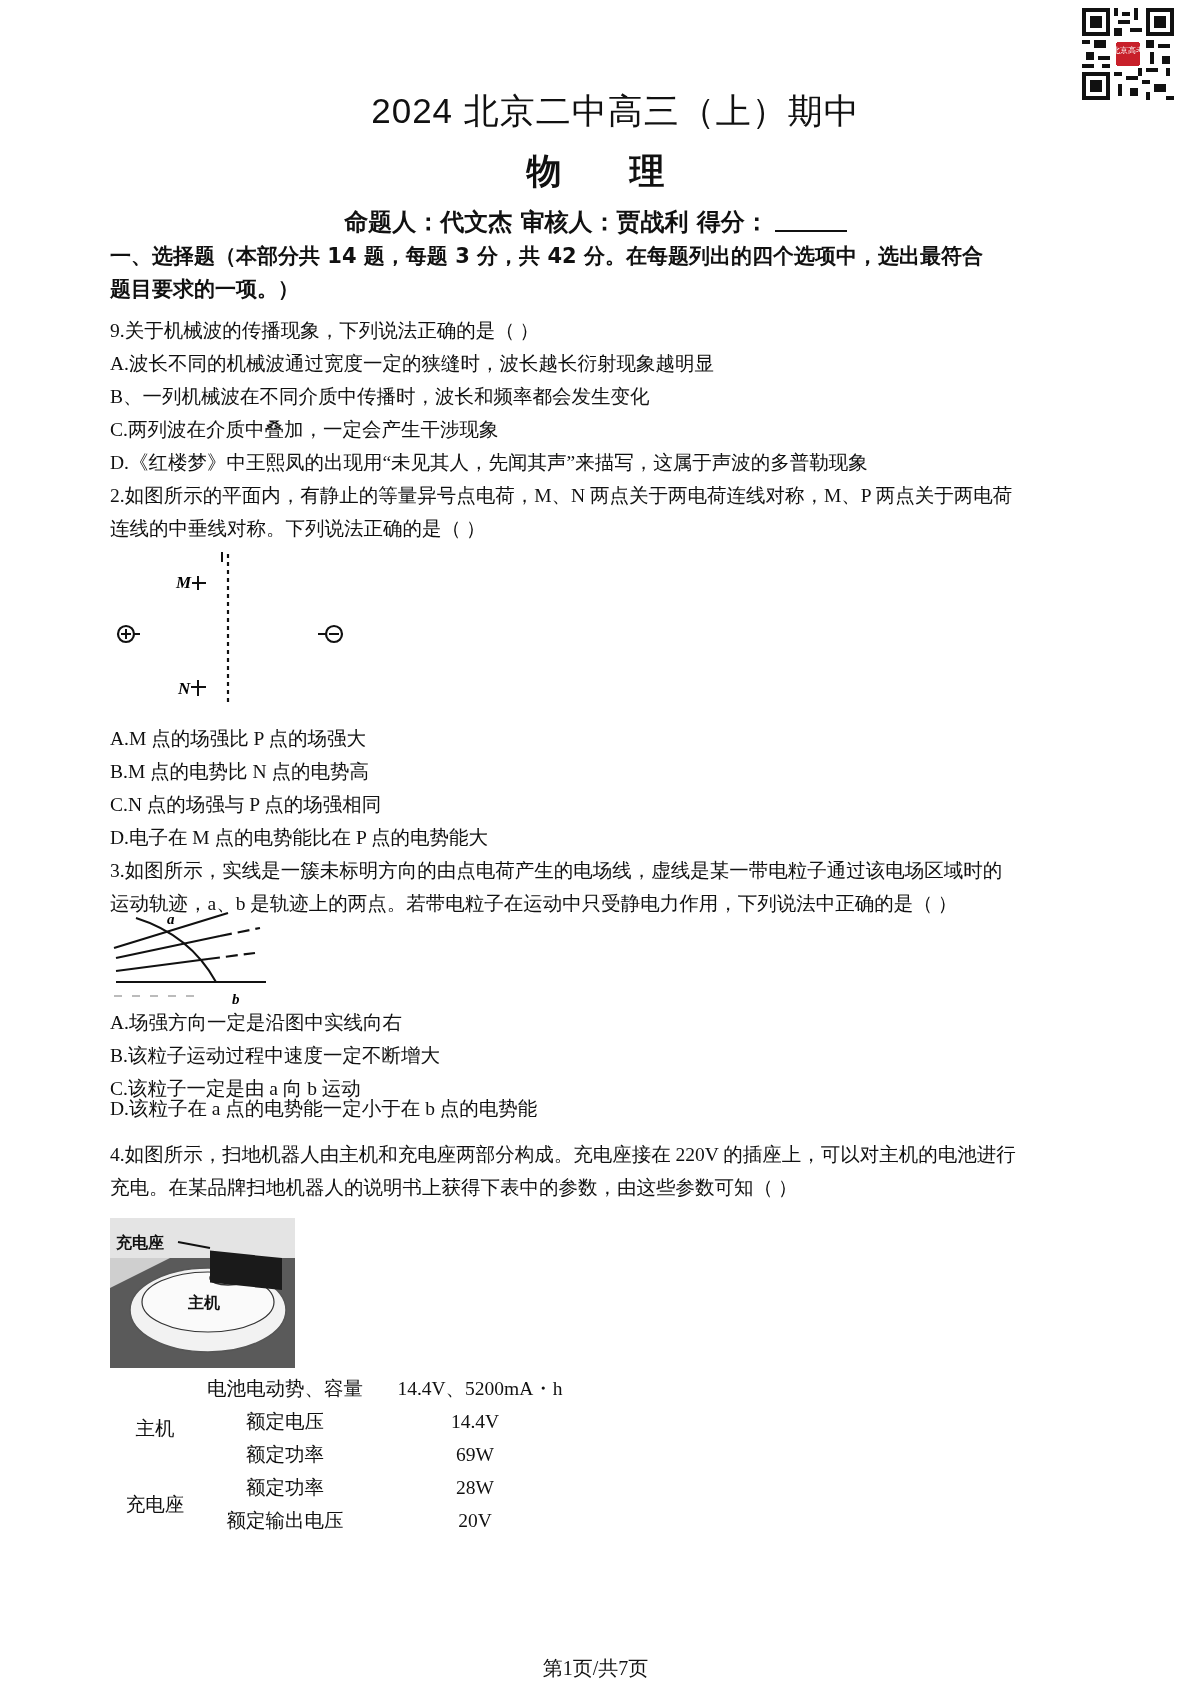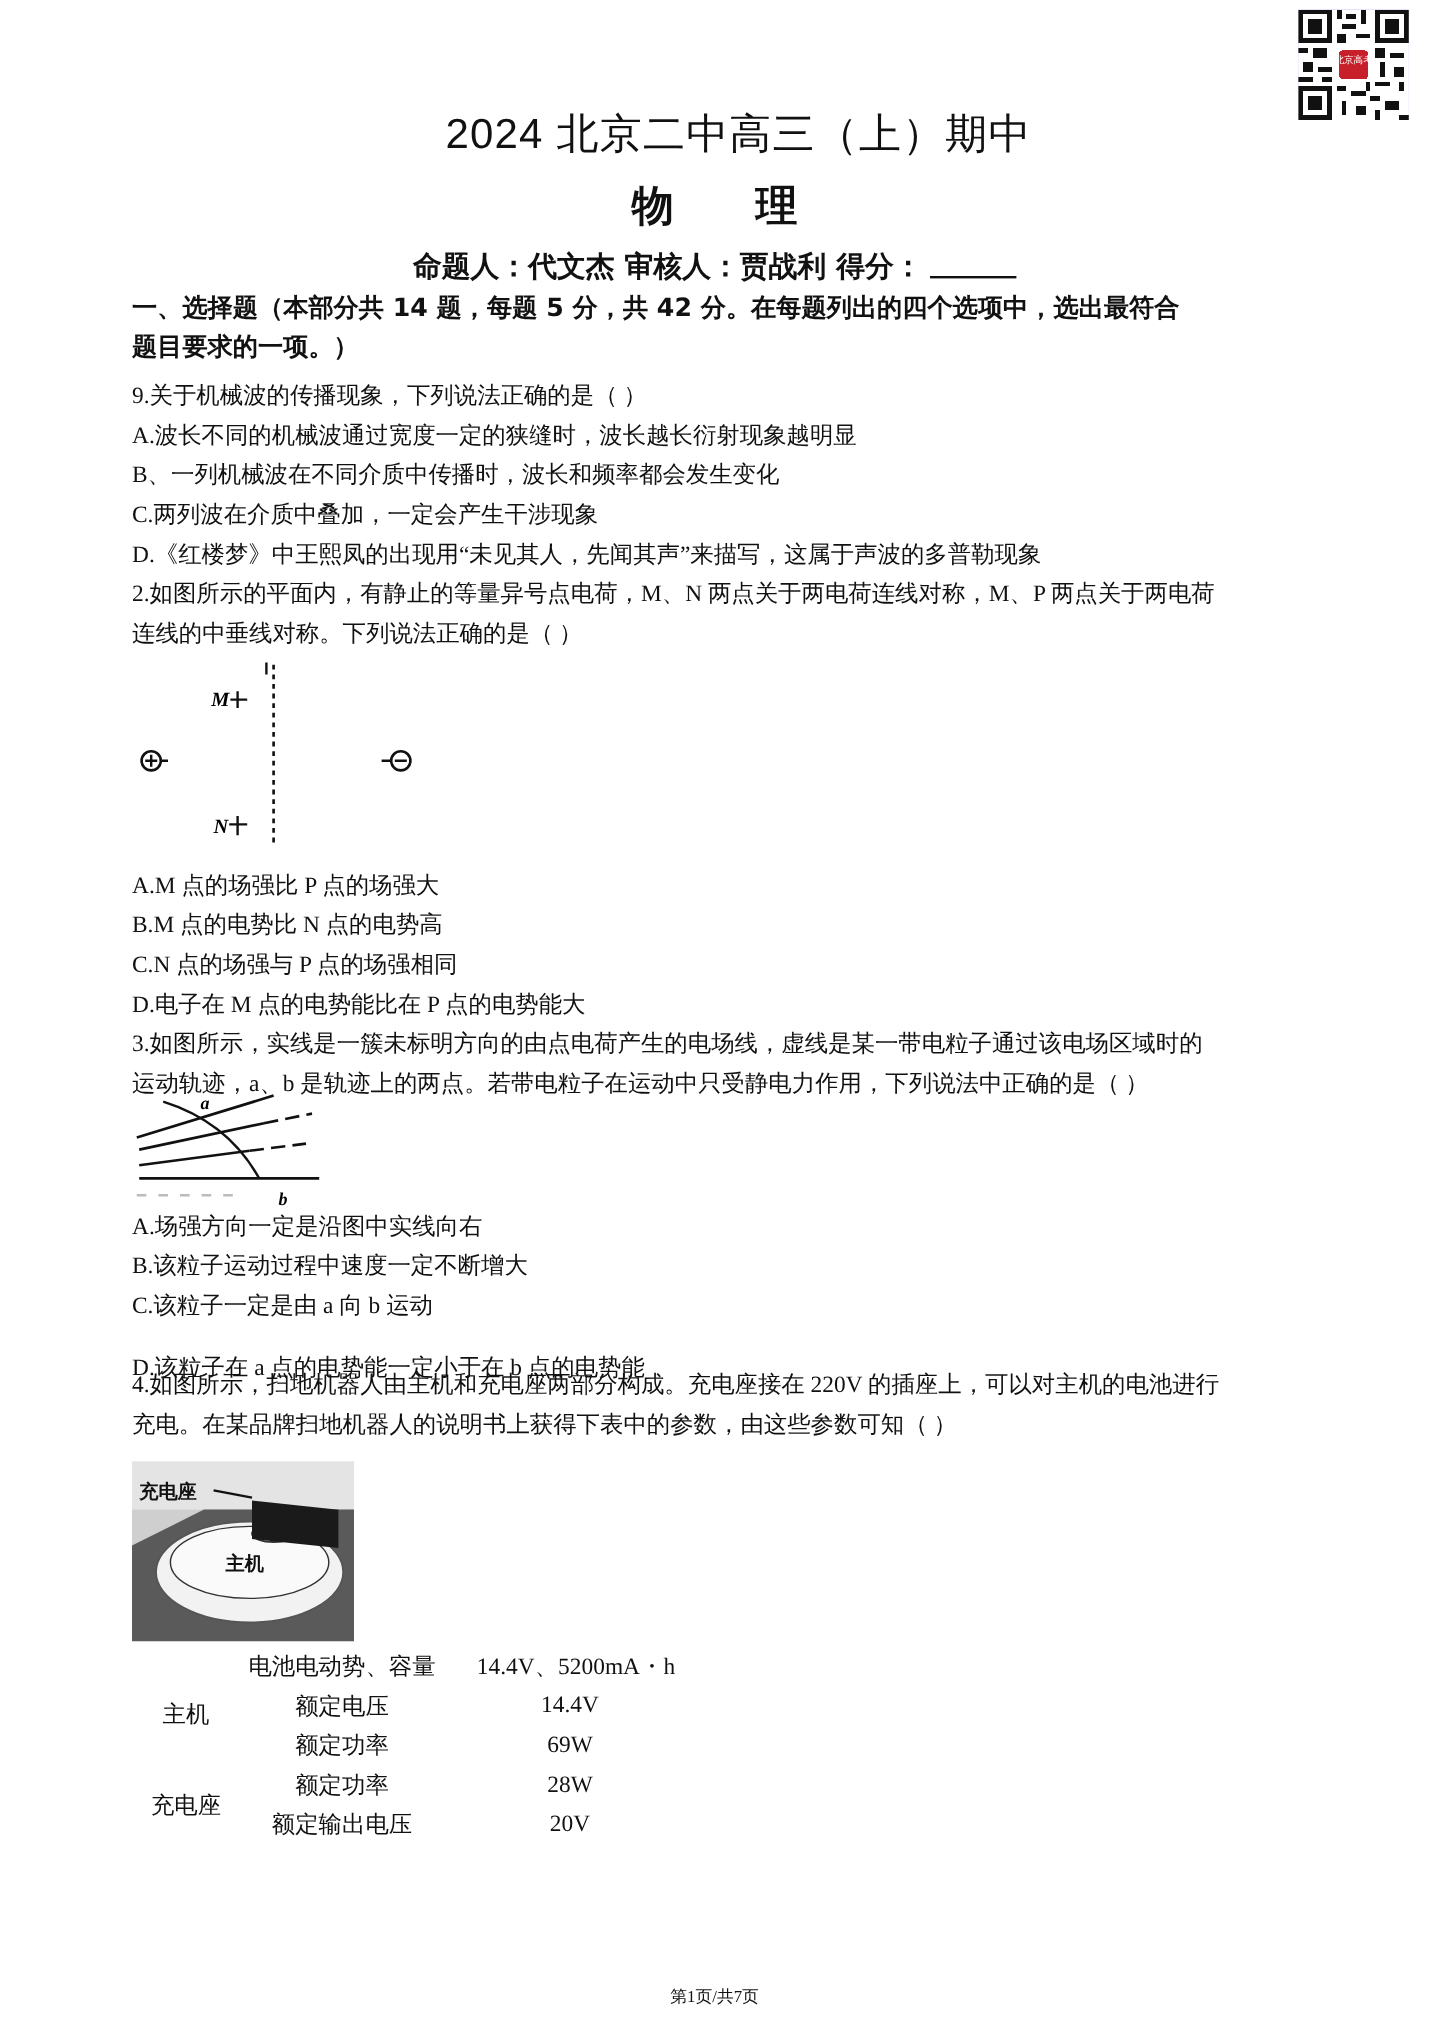--- a/index.html
+++ b/index.html
@@ -18,21 +18,21 @@
           font-family: "DejaVu Sans", sans-serif; font-size: 24px; font-weight: bold; }
   .blank { display: inline-block; width: 72px; border-bottom: 2px solid #111; height: 20px; vertical-align: -2px; margin-left: 6px; }
   .section { left: 110px; width: 980px; top: 240px; font-family: "DejaVu Sans", sans-serif;
              font-size: 21px; font-weight: bold; line-height: 33px; }
   .line { left: 110px; font-size: 19.5px; white-space: nowrap; line-height: 26px; }
   .fig2 { left: 110px; top: 548px; width: 250px; height: 160px; }
   .fig3 { left: 110px; top: 910px; width: 170px; height: 105px; }
   .fig4 { left: 110px; top: 1218px; width: 185px; height: 150px; background: #d9d9d9; overflow: hidden; }
   .tbl { left: 110px; top: 1372px; font-size: 19.5px; }
   .tbl td { padding: 0; height: 33px; white-space: nowrap; margin-top: 32px; }
-  .footer { left: 0; width: 1191px; top: 1655px; text-align: center; font-size: 14px; }
+  .footer { left: 0; width: 1191px; top: 1655px; text-align: center; font-size: 20px; }
 </style>
 </head>
 <body>
 
 <div class="abs qr">
   <svg width="92" height="92" viewBox="0 0 23 23" shape-rendering="crispEdges">
     <rect x="0" y="0" width="23" height="23" fill="#fff"></rect>
     <g fill="#111">
       <rect x="0" y="0" width="7" height="7"></rect>
         <rect x="1" y="1" width="5" height="5" fill="#fff"></rect>
@@ -80,21 +80,21 @@
 <div class="abs subject">
   <span>物</span><span>理</span>
 </div>
 <div class="abs meta">
   <span>命题人：</span><span>代文杰</span>
   <span>审核人：</span><span>贾战利</span>
   <span>得分：</span><span class="blank"></span>
 </div>
 
 <div class="abs section">
-  <div>一、选择题（本部分共 14 题，每题 5 分，共 42 分。在每题列出的四个选项中，选出最符合</div>
+  <div>一、选择题（本部分共 14 题，每题 3 分，共 42 分。在每题列出的四个选项中，选出最符合</div>
   <div>题目要求的一项。）</div>
 </div>
 
 <div class="abs line" style="top:318px">9.关于机械波的传播现象，下列说法正确的是（   ）</div>
 <div class="abs line" style="top:351px">A.波长不同的机械波通过宽度一定的狭缝时，波长越长衍射现象越明显</div>
 <div class="abs line" style="top:384px">B、一列机械波在不同介质中传播时，波长和频率都会发生变化</div>
 <div class="abs line" style="top:417px">C.两列波在介质中叠加，一定会产生干涉现象</div>
 <div class="abs line" style="top:450px">D.《红楼梦》中王熙凤的出现用“未见其人，先闻其声”来描写，这属于声波的多普勒现象</div>
 
 <div class="abs line" style="top:483px">2.如图所示的平面内，有静止的等量异号点电荷，M、N 两点关于两电荷连线对称，M、P 两点关于两电荷</div>
@@ -139,21 +139,21 @@
     <path d="M 26 8 Q 80 25 106 72" fill="none" stroke="#111" stroke-width="2"></path>
     <text x="57" y="14" font-size="15" font-style="italic" font-weight="bold" font-family="Liberation Serif, serif">a</text>
     <text x="122" y="94" font-size="15" font-style="italic" font-weight="bold" font-family="Liberation Serif, serif">b</text>
     <line x1="4" y1="86" x2="90" y2="86" stroke="#bbb" stroke-width="2" stroke-dasharray="8,10"></line>
   </svg>
 </div>
 
 <div class="abs line" style="top:1010px">A.场强方向一定是沿图中实线向右</div>
 <div class="abs line" style="top:1043px">B.该粒子运动过程中速度一定不断增大</div>
 <div class="abs line" style="top:1076px">C.该粒子一定是由 a 向 b 运动</div>
-<div class="abs line" style="top:1128px">D.该粒子在 a 点的电势能一定小于在 b 点的电势能</div>
+<div class="abs line" style="top:1096px">D.该粒子在 a 点的电势能一定小于在 b 点的电势能</div>
 
 <div class="abs line" style="top:1142px">4.如图所示，扫地机器人由主机和充电座两部分构成。充电座接在 220V 的插座上，可以对主机的电池进行</div>
 <div class="abs line" style="top:1175px">充电。在某品牌扫地机器人的说明书上获得下表中的参数，由这些参数可知（   ）</div>
 
 <div class="abs fig4">
   <svg width="185" height="150" viewBox="0 0 185 150">
     <rect x="0" y="0" width="185" height="150" fill="#cfcfcf"></rect>
     <rect x="0" y="0" width="185" height="40" fill="#e4e4e4"></rect>
     <polygon points="0,70 60,40 185,40 185,150 0,150" fill="#5a5a5a"></polygon>
     <ellipse cx="98" cy="92" rx="78" ry="42" fill="#f2f2f2" stroke="#555" stroke-width="1.5"></ellipse>

